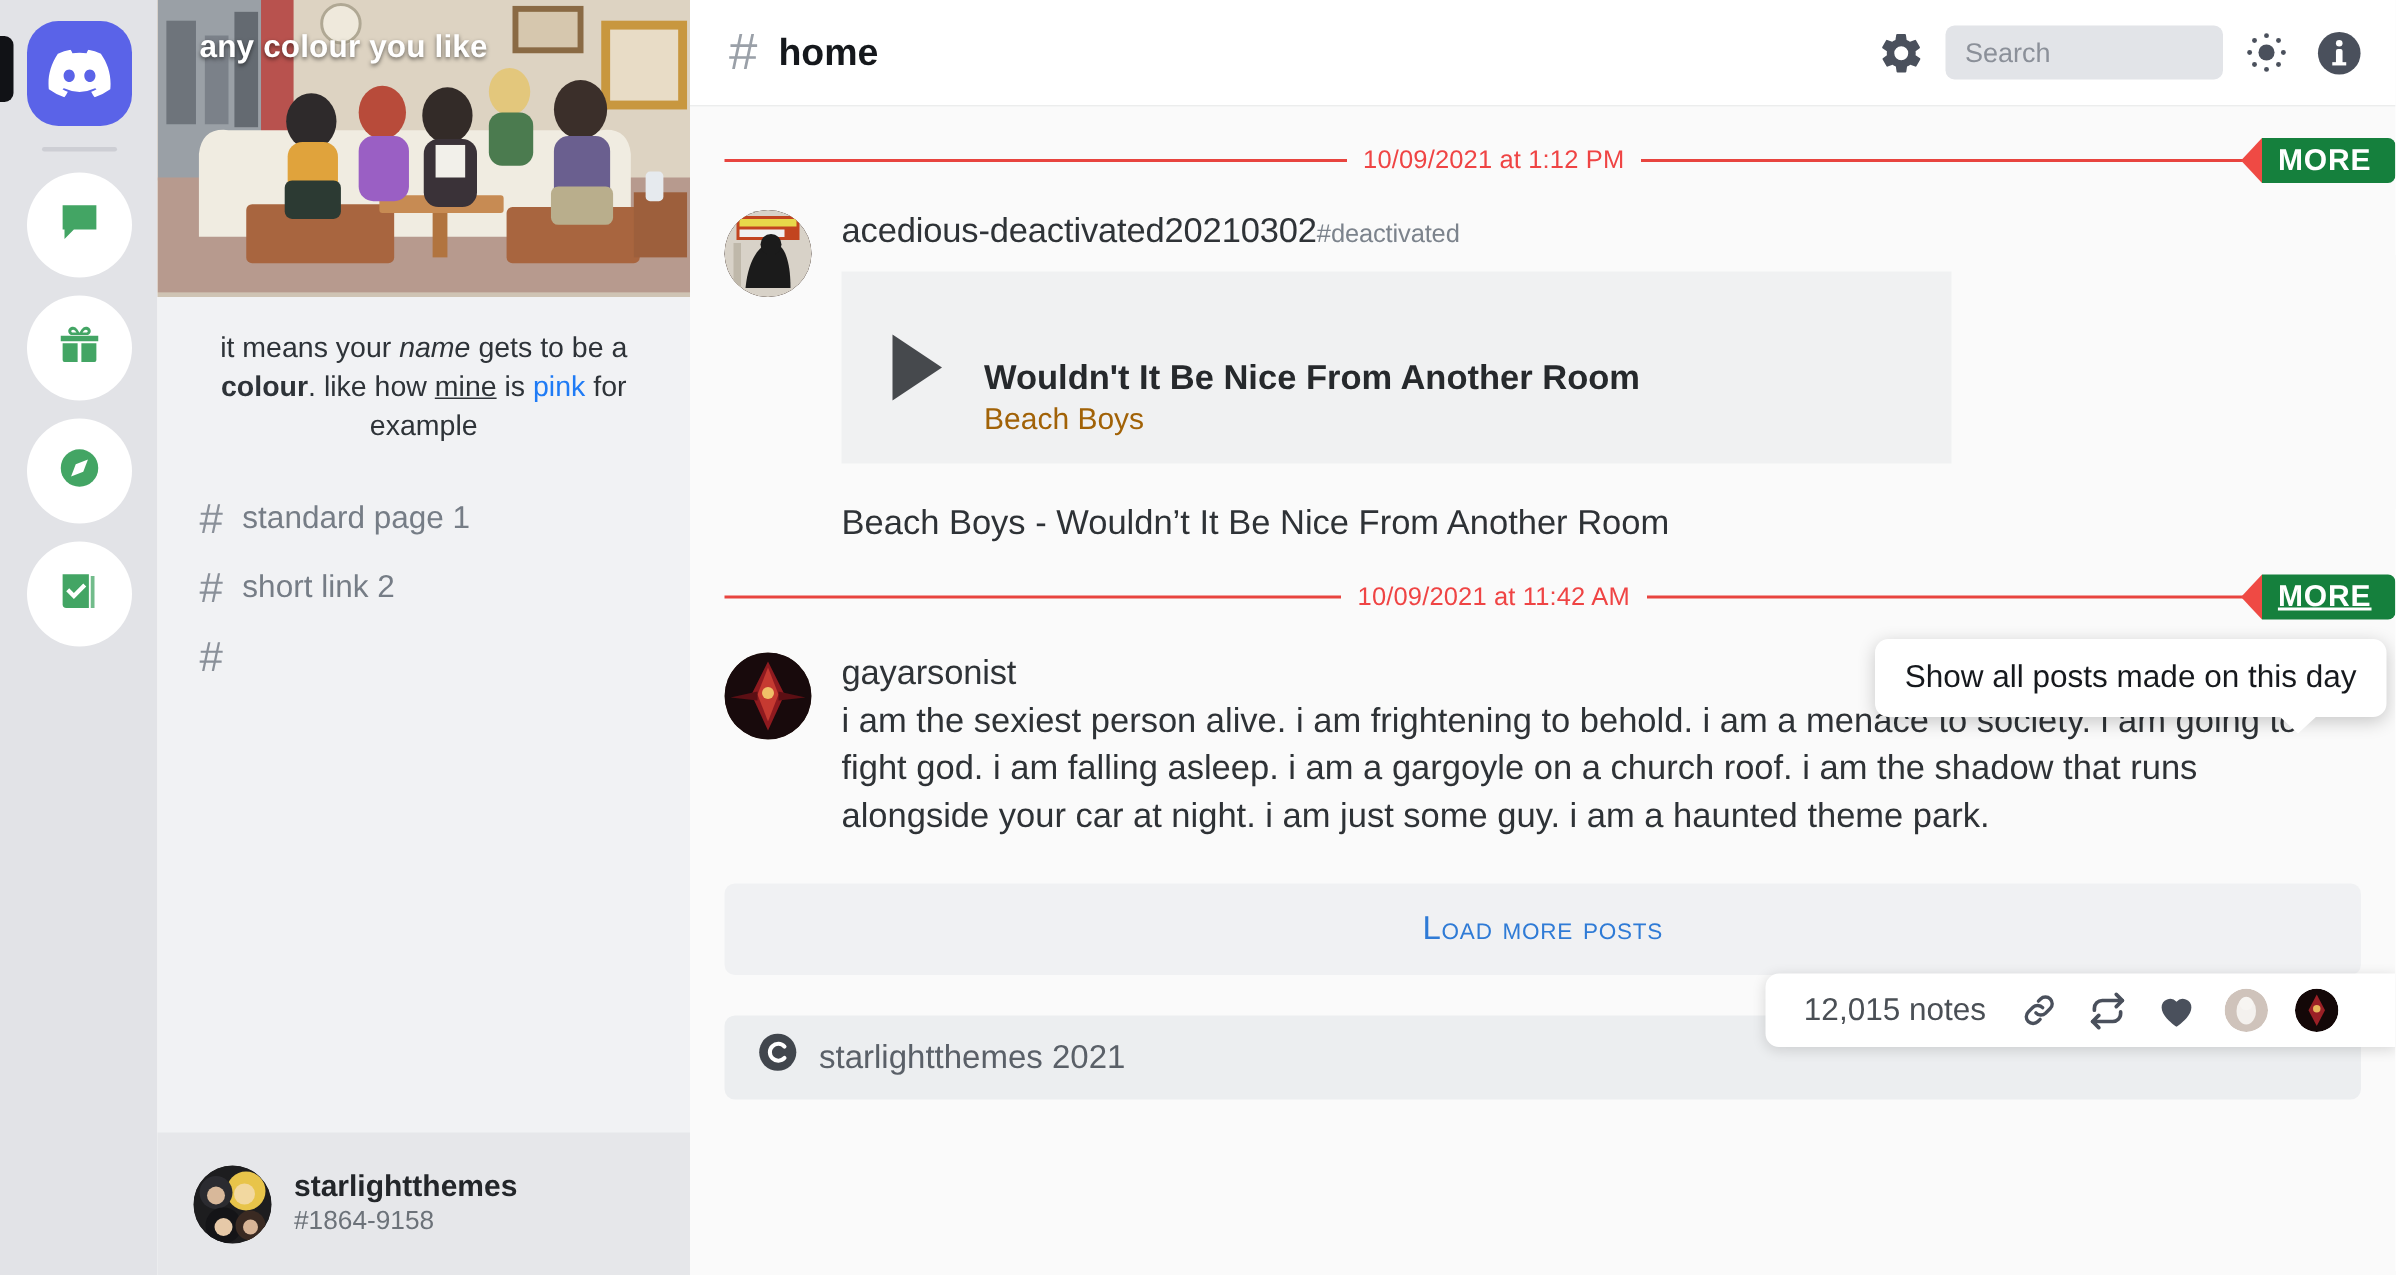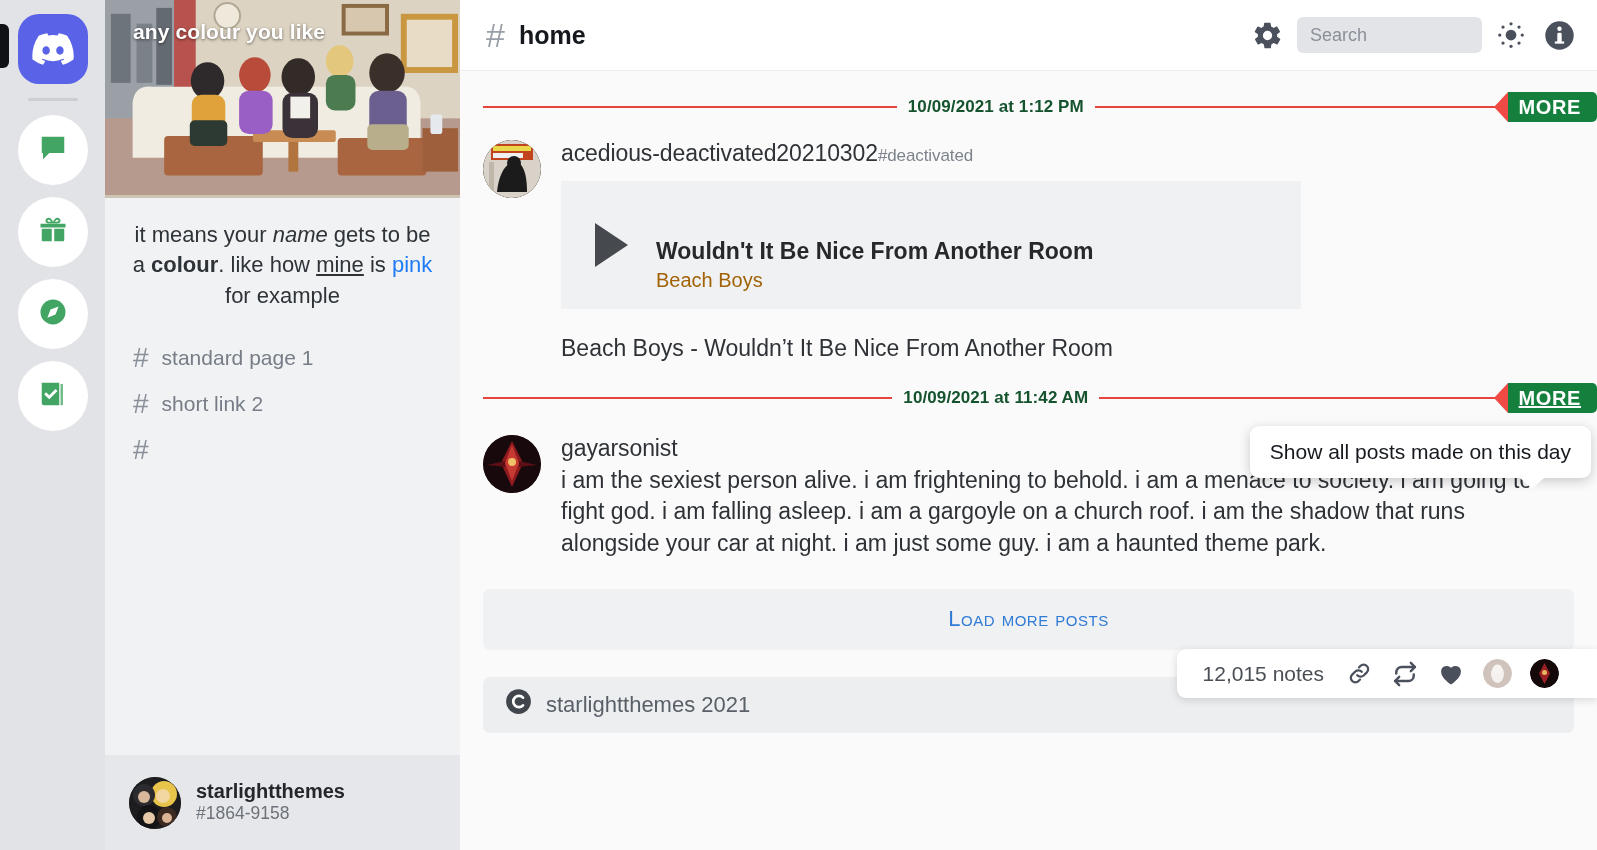--- a/index.html
+++ b/index.html
@@ -41,21 +41,21 @@
     height: 198px; width: 100%; position: relative; overflow: hidden;
     background: #cfc4b4;
   }
   .banner-art { position: absolute; inset: 0; }
   .banner-title {
     position: absolute; left: 28px; top: 20px; z-index: 3;
     color: #ffffff; font-size: 21px; font-weight: bold;
     text-shadow: 0 1px 3px rgba(0,0,0,.55); letter-spacing: .1px;
   }
   .side-desc {
-    padding: 22px 24px 10px; text-align: center; font-size: 22px;
+    padding: 22px 24px 10px; text-align: center; font-size: 19px;
     color: #2e3338; line-height: 1.38;
   }
   .side-desc b { font-weight: bold; }
   .side-desc i { font-style: italic; }
   .side-desc u { text-decoration: underline; }
   .side-desc .pink-link { color: #1f7bf5; }
   .chan-list { padding: 14px 0 0 28px; }
   .chan {
     display: flex; align-items: center; gap: 13px;
     padding: 9px 0 9px 0; cursor: pointer;
@@ -100,21 +100,21 @@
   .searchbox input::placeholder { color: #8b9099; }
 
   
   .feed { flex: 1 1 auto; overflow: hidden; position: relative; padding: 0; }
   .daybar {
     display: flex; align-items: center; margin: 25px 0 0 0;
     padding: 0 0 0 23px; height: 22px; position: relative;
   }
   .dayline { flex: 1 1 auto; height: 2px; background: #e8443f; }
   .daydate {
-    color: #14532d; font-size: 17px; font-weight: bold; padding: 0 11px;
+    color: #ef4444; font-size: 17px; font-weight: normal; padding: 0 11px;
     white-space: nowrap; letter-spacing: .1px;
   }
   .more-badge {
     position: relative; background: #15803d; color: #ffffff;
     font-size: 20px; font-weight: bold; letter-spacing: .6px;
     height: 30px; display: flex; align-items: center;
     padding: 0 16px 0 11px; border-radius: 0 5px 5px 0; margin-left: -1px;
     cursor: pointer;
   }
   .more-badge::before {

